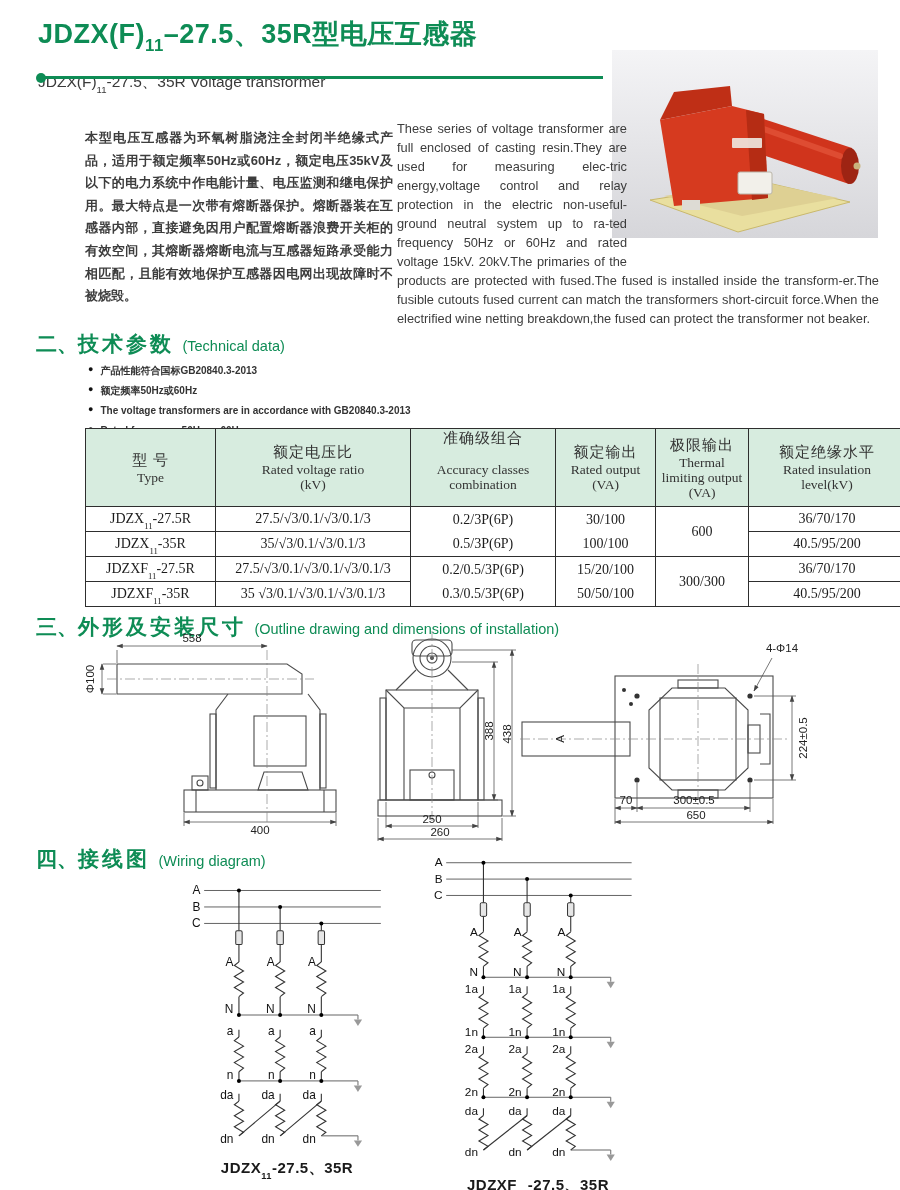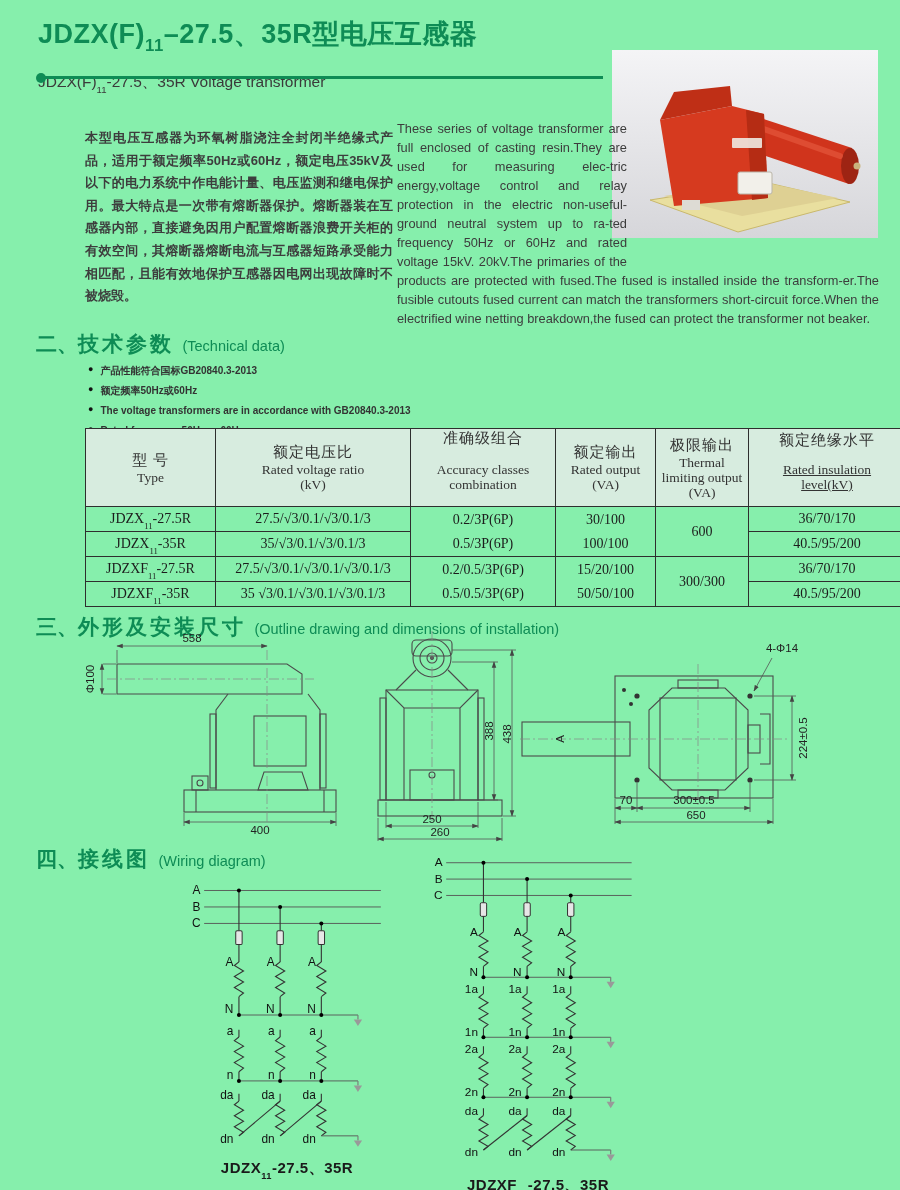--- a/index.html
+++ b/index.html
@@ -1,16 +1,16 @@
 <!DOCTYPE html>
 <html><head>
 <meta charset="utf-8">
 <style>
   html,body{margin:0;padding:0;background:#e9e9e9;}
-  .page{position:relative;width:900px;height:1190px;background:#86efac;overflow:hidden;
+  .page{position:relative;width:900px;height:1190px;background:#ffffff;overflow:hidden;
         font-family:"Liberation Sans",sans-serif;color:#333;}
   sub{font-size:62%;position:relative;top:2px;line-height:0;}
 
   
   .title-block{position:absolute;left:38px;top:16px;}
   .main-title{font-size:27px;font-weight:bold;color:#0e8c55;letter-spacing:0.5px;}
   .sub-title{font-size:15.5px;color:#3a3a3a;margin-top:20px;}
   .rule{position:absolute;left:38px;top:76px;width:565px;height:3px;background:#0e8c55;}
   .rule .dot{position:absolute;left:-2px;top:-3.5px;width:10px;height:10px;border-radius:50%;background:#0e8c55;}
 
@@ -168,21 +168,21 @@
         <th class="col4">
             <div class="th-zh">额定输出</div>
             <div class="th-en">Rated output (VA)</div>
           </th>
         <th class="col5">
             <div class="th-zh">极限输出</div>
             <div class="th-en">Thermal limiting output (VA)</div>
           </th>
         <th class="col6">
             <div class="th-zh">额定绝缘水平</div>
-            <div class="th-en" style="width:120px;margin:12px auto;text-decoration:underline;">Rated insulation level(kV)</div>
+            <div class="th-en" style="width:120px;margin:0 auto;">Rated insulation level(kV)</div>
           </th>
       </tr>
     </thead>
     <tbody>
       <tr>
         <td><span>JDZX</span><sub>11</sub><span>-27.5R</span></td>
         <td>27.5/√3/0.1/√3/0.1/3</td>
         <td class="c-merge" rowspan="2">
             <div>0.2/3P(6P)</div>
             <div>0.5/3P(6P)</div>
@@ -197,21 +197,21 @@
       <tr>
         <td><span>JDZX</span><sub>11</sub><span>-35R</span></td>
         <td>35/√3/0.1/√3/0.1/3</td>
         <td>40.5/95/200</td>
       </tr>
       <tr>
         <td><span>JDZXF</span><sub>11</sub><span>-27.5R</span></td>
         <td>27.5/√3/0.1/√3/0.1/√3/0.1/3</td>
         <td class="c-merge" rowspan="2">
             <div>0.2/0.5/3P(6P)</div>
-            <div>0.5/0.5/3P(6P)</div>
+            <div>0.3/0.5/3P(6P)</div>
           </td>
         <td class="c-merge" rowspan="2">
             <div>15/20/100</div>
             <div>50/50/100</div>
           </td>
         <td rowspan="2">300/300</td>
         <td>36/70/170</td>
       </tr>
       <tr>
         <td><span>JDZXF</span><sub>11</sub><span>-35R</span></td>

